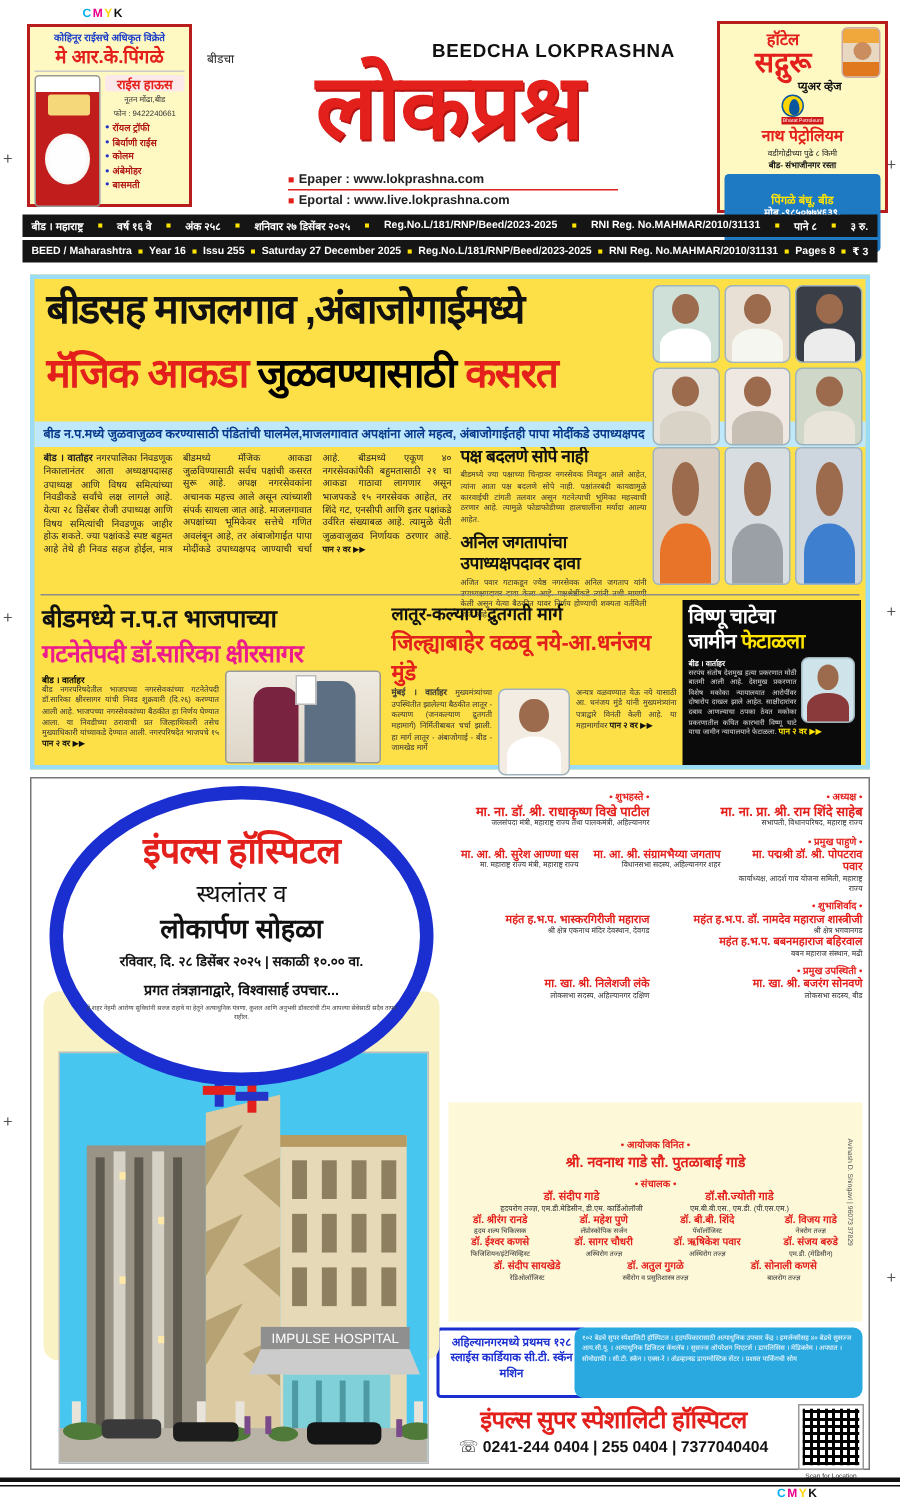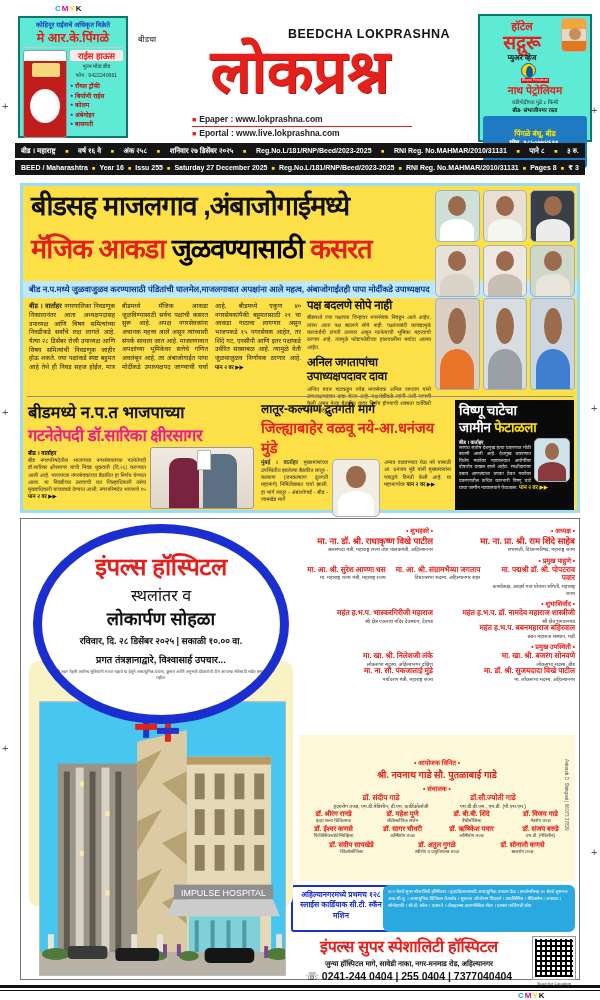--- a/index.html
+++ b/index.html
@@ -14,41 +14,41 @@
   .regmark { position:absolute; font-size:11px; color:#555; }
 
   
   .cmyk { font-size:8px; font-weight:bold; letter-spacing:1px; }
   .cmyk i:nth-child(1){color:#00aeef;font-style:normal;}
   .cmyk i:nth-child(2){color:#ec008c;font-style:normal;}
   .cmyk i:nth-child(3){color:#ffd400;font-style:normal;}
   .cmyk i:nth-child(4){color:#111;font-style:normal;}
 
   
-  .hdr-ad { border:2px solid #0f766e; background:#5eead4; }
+  .hdr-ad { border:2px solid #b91c1c; background:#fef9c3; }
   #ad-rice { left:18px; top:16px; width:110px; height:122px; padding:2px 3px; }
   #ad-rice .l1 { color:#1a3cc8; font-size:6.6px; font-weight:bold; text-align:center; }
   #ad-rice .nm { color:#e3201b; font-size:12.5px; font-weight:bold; text-align:center; border-bottom:1px solid #c9c9c9; padding-bottom:1px; }
   #ad-rice .cols { display:flex; margin-top:2px; }
   .ricebag { width:44px; height:88px; border-radius:3px; background:linear-gradient(#fff 0 12%, #c11d1d 12% 100%); border:1px solid #999; position:relative; flex:none; }
   .ricebag::before { content:""; position:absolute; left:6px; top:38px; width:30px; height:34px; border-radius:50%; background:radial-gradient(#fefefe 55%, #e8e2d6); }
   .ricebag::after { content:""; position:absolute; left:8px; top:12px; width:28px; height:14px; background:#f5d87a; border-radius:2px; }
   #ad-rice .rt { flex:1; padding-left:3px; }
   #ad-rice .shop { color:#e3201b; font-weight:bold; font-size:8.5px; text-align:center; background:#fbe9e9; border-radius:2px; }
   #ad-rice .adr, #ad-rice .ph { font-size:5.2px; color:#333; text-align:center; margin-top:1px; }
   #ad-rice ul { list-style:none; margin-top:2px; }
   #ad-rice li { font-size:6.2px; color:#b01616; font-weight:bold; line-height:1.55; }
   #ad-rice li .dot { color:#2433c8; font-size:5px; vertical-align:1px; margin-right:2px; }
 
   #ad-hotel { left:478px; top:14px; width:114px; height:128px; padding:2px 3px; text-align:center; }
   #ad-hotel .row1 { display:flex; }
   #ad-hotel .titles { flex:1; }
   #ad-hotel .t1 { color:#e3201b; font-size:11px; font-weight:bold; }
   #ad-hotel .t2 { color:#e3201b; font-size:19px; font-weight:bold; line-height:1; }
-  #ad-hotel .t3 { color:#111; font-size:7.5px; font-weight:bold; text-align:center; }
+  #ad-hotel .t3 { color:#111; font-size:7.5px; font-weight:bold; text-align:right; }
   .saint { width:26px; height:34px; flex:none; border-radius:4px; background:linear-gradient(#f0a83c 0 30%, #e8d8c2 30% 70%, #e07820 70%); border:1px solid #caa; position:relative; }
   .saint::before { content:""; position:absolute; left:7px; top:9px; width:12px; height:12px; border-radius:50%; background:#c98d5f; }
   #ad-hotel .bprow { display:flex; align-items:center; margin-top:1px;flex-direction:column; }
   .bplogo { width:15px; height:15px; border-radius:50%; background:#ffd500; border:1px solid #0a57a0; position:relative; flex:none; }
   .bplogo::before { content:""; position:absolute; left:4px; top:2px; width:7px; height:11px; border-radius:50% 50% 50% 50%/60% 60% 40% 40%; background:#0a57a0; }
   .bplbl { font-size:3.4px; color:#fff; background:#d01818; padding:0 1px; line-height:1.4; }
   #ad-hotel .t4 { color:#e3201b; font-size:10.5px; font-weight:bold; flex:1; }
   #ad-hotel .t5 { font-size:5.4px; color:#222; margin-top:1px; }
   #ad-hotel .t6 { font-size:5.6px; color:#111; font-weight:bold; }
   #ad-hotel .bluebox { margin-top:2px; background:#1f7ac4; border-radius:3px; padding:12px; }
@@ -464,30 +464,20 @@
       <div class="grow">
         <div>
             <div class="gname sm">मा. खा. श्री. निलेशजी लंके</div>
             <div class="gsub">लोकसभा सदस्य, अहिल्यानगर दक्षिण</div>
           </div>
         <div>
             <div class="gname sm">मा. खा. श्री. बजरंग सोनवणे</div>
             <div class="gsub">लोकसभा सदस्य, बीड</div>
           </div>
       </div>
-      <div class="grow">
-        <div>
-            <div class="gname sm">मा. ना. सौ. पंकजाताई मुंडे</div>
-            <div class="gsub">पर्यावरण मंत्री, महाराष्ट्र राज्य</div>
-          </div>
-        <div>
-            <div class="gname sm">मा. डॉ. श्री. सुजयदादा विखे पाटील</div>
-            <div class="gsub">मा. लोकसभा सदस्य, अहिल्यानगर</div>
-          </div>
-      </div>
     </div>
 
     <div class="abs" id="ad-yellow">
       <div class="sec-h">• आयोजक विनित •</div>
       <div class="orgline">श्री. नवनाथ गाडे    सौ. पुतळाबाई गाडे</div>
       <div class="sec-h">• संचालक •</div>
       <div class="grow" style="padding:0 30px;">
         <div>
             <div class="gname sm">डॉ. संदीप गाडे</div>
             <div class="gsub">हृदयरोग तज्ज्ञ, एम.डी.मेडिसीन, डी.एम. कार्डिओलॉजी</div>
@@ -545,21 +535,20 @@
       </div>
     </div>
 
     <div class="abs" id="ad-credit">Avinash D. Shingavi | 96073 37829</div>
 
     <div class="abs" id="highlight">अहिल्यानगरमध्ये प्रथमच १२८ स्लाईस कार्डियाक सी.टी. स्कॅन मशिन</div>
     <div class="abs" id="features">१०२ बेडचे सुपर स्पेशालिटी हॉस्पिटल । हृदयविकारासाठी अत्याधुनिक उपचार केंद्र । इमर्जन्सीसह ४० बेडचे सुसज्ज आय.सी.यू. । अत्याधुनिक डिजिटल कॅथलॅब । सुसज्ज ऑपरेशन थिएटर्स । डायलिसिस । मेडिक्लेम । अपघात । सोनोग्राफी । सी.टी. स्कॅन । एक्स-रे । ॲडव्हान्स्ड डायग्नोस्टिक सेंटर । प्रशस्त पार्किंगची सोय</div>
 
     <div class="abs" id="contact">
       <div class="hn">इंपल्स सुपर स्पेशालिटी हॉस्पिटल</div>
-      <div class="addr">जुन्या हॉस्पिटल मागे, सावेडी नाका, नगर-मनमाड रोड, अहिल्यानगर</div>
       <div class="ph"><span>☏</span> <span>0241-244 0404 | 255 0404 | 7377040404</span></div>
     </div>
     <div class="abs" id="qr"></div>
     <div class="abs" id="qrcap">Scan for Location</div>
   </div>
 
   <div class="abs" id="botline"></div>
   <div class="abs" id="botline2"></div>
   <div class="abs cmyk" id="cmyk-bot"><i>C</i><i>M</i><i>Y</i><i>K</i></div>
 

